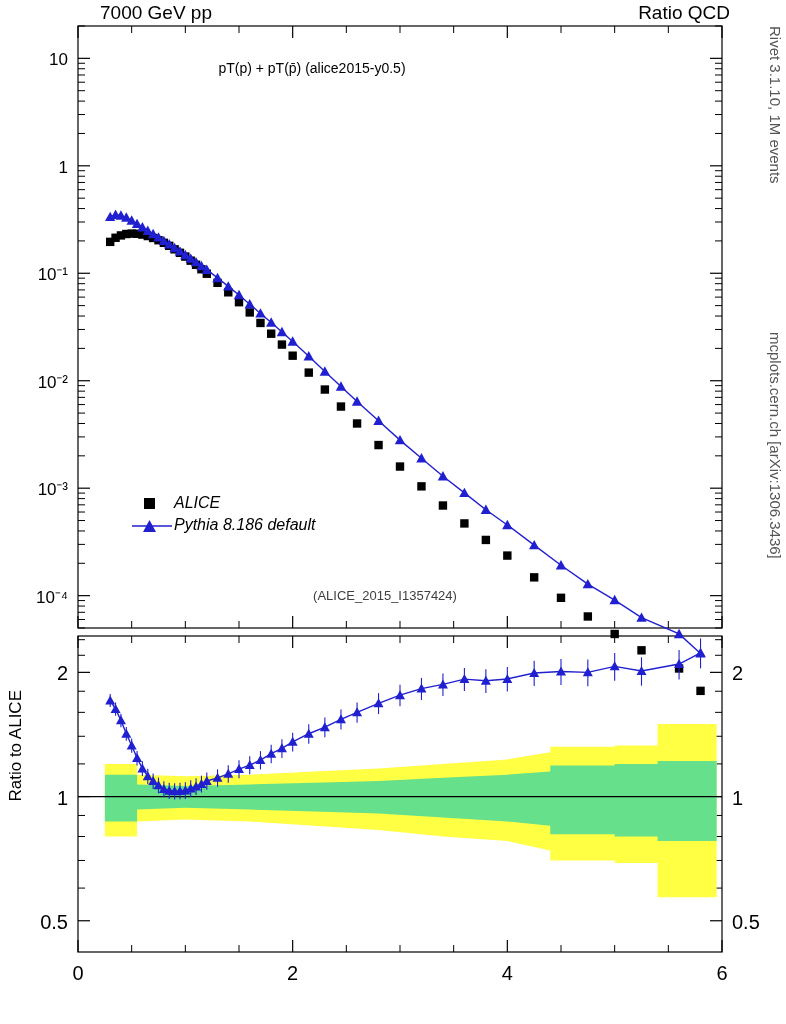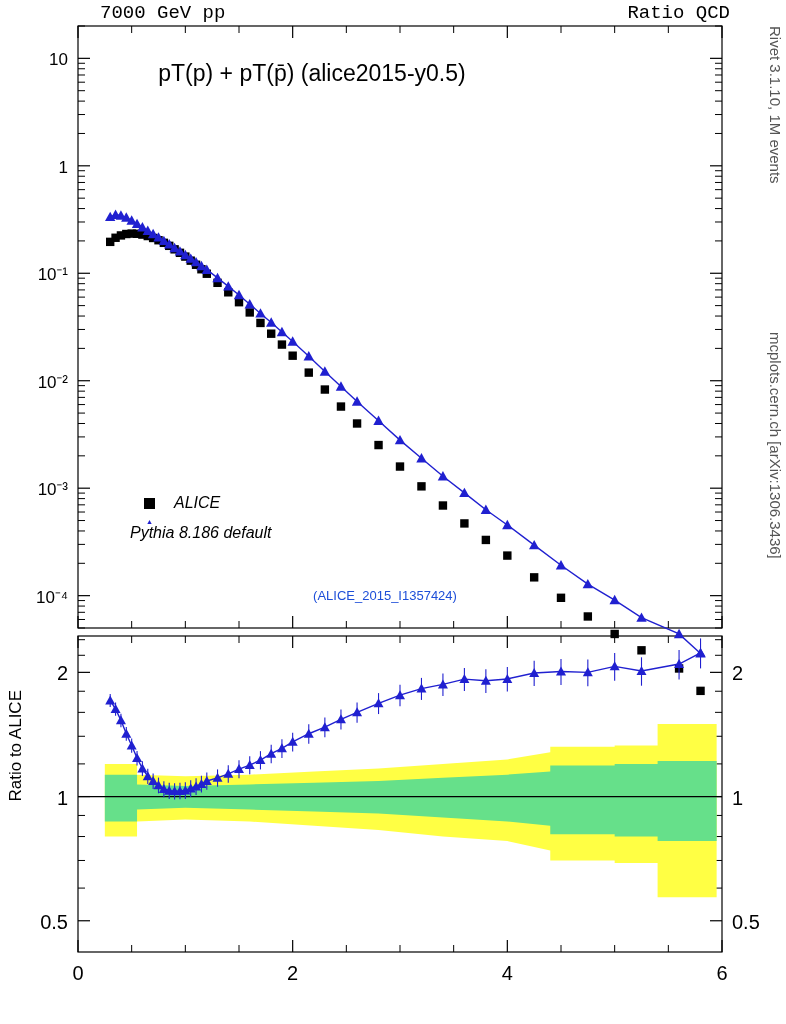--- a/index.html
+++ b/index.html
@@ -1,48 +1,48 @@
 <!DOCTYPE html>
 <html><head>
 <meta charset="utf-8">
 <style>
   html,body{margin:0;padding:0;background:#fff;}
   body{width:786px;height:1024px;font-family:"Liberation Sans",sans-serif;color:#000;position:relative;overflow:hidden;}
   #root{position:absolute;left:0;top:0;width:786px;height:1024px;}
   .abs{position:absolute;}
-  .hdr{font-size:19px;font-family:Liberation Mono, monospace;}
+  .hdr{font-size:19px;}
   .vlabel{writing-mode:vertical-rl;text-orientation:mixed;}
-  .small-grey{color:#1d4ed8;font-size:13px;}
+  .small-grey{color:#404040;font-size:13px;}
   .legend-txt{font-size:16px;}
   svg{display:block;}
   .axislbl{font-size:17px;}
 </style>
 </head>
 <body>
 
 <div id="root">
 
   <div class="abs hdr" style="left:100px;top:2px;">7000 GeV pp</div>
   <div class="abs hdr" style="right:56px;top:2px;">Ratio QCD</div>
 
   <div class="abs vlabel" style="right:2px;top:26px;font-size:15px;color:#555;">Rivet 3.1.10,  1M events</div>
   <div class="abs vlabel" style="right:2px;top:332px;font-size:15px;color:#555;">mcplots.cern.ch [arXiv:1306.3436]</div>
 
-  <div class="abs" style="left:0;top:60px;width:624px;text-align:center;font-size:23px;">pT(p) + pT(p̄) (alice2015-y0.5)</div>
+  <div class="abs" style="left:0;top:60px;width:624px;text-align:center;font-size:14px;">pT(p) + pT(p̄) (alice2015-y0.5)</div>
 
   <div class="abs small-grey" style="left:0;top:588px;width:770px;text-align:center;">(ALICE_2015_I1357424)</div>
 
   <div class="abs" style="left:130px;top:490px;font-style:italic;">
     <div style="display:flex;align-items:center;height:26px;">
       <svg width="44" height="20">
         <rect x="14" y="5" width="11" height="11" fill="#000"></rect>
       </svg>
       <span class="legend-txt">ALICE</span>
     </div>
-    <div style="display:flex;align-items:flex-start;height:26px;flex-direction:column;">
+    <div style="display:flex;align-items:flex-start;height:26px;">
       <svg width="44" height="20">
         <line x1="2" y1="10" x2="42" y2="10" stroke="#2020d0" stroke-width="1.6"></line>
         <polygon points="19.5,4 26,16 13,16" fill="#2020d0"></polygon>
       </svg>
       <span class="legend-txt">Pythia 8.186 default</span>
     </div>
   </div>
 
   <div class="abs vlabel axislbl" style="left:6px;top:690px;transform:rotate(180deg);">Ratio to ALICE</div>
 

